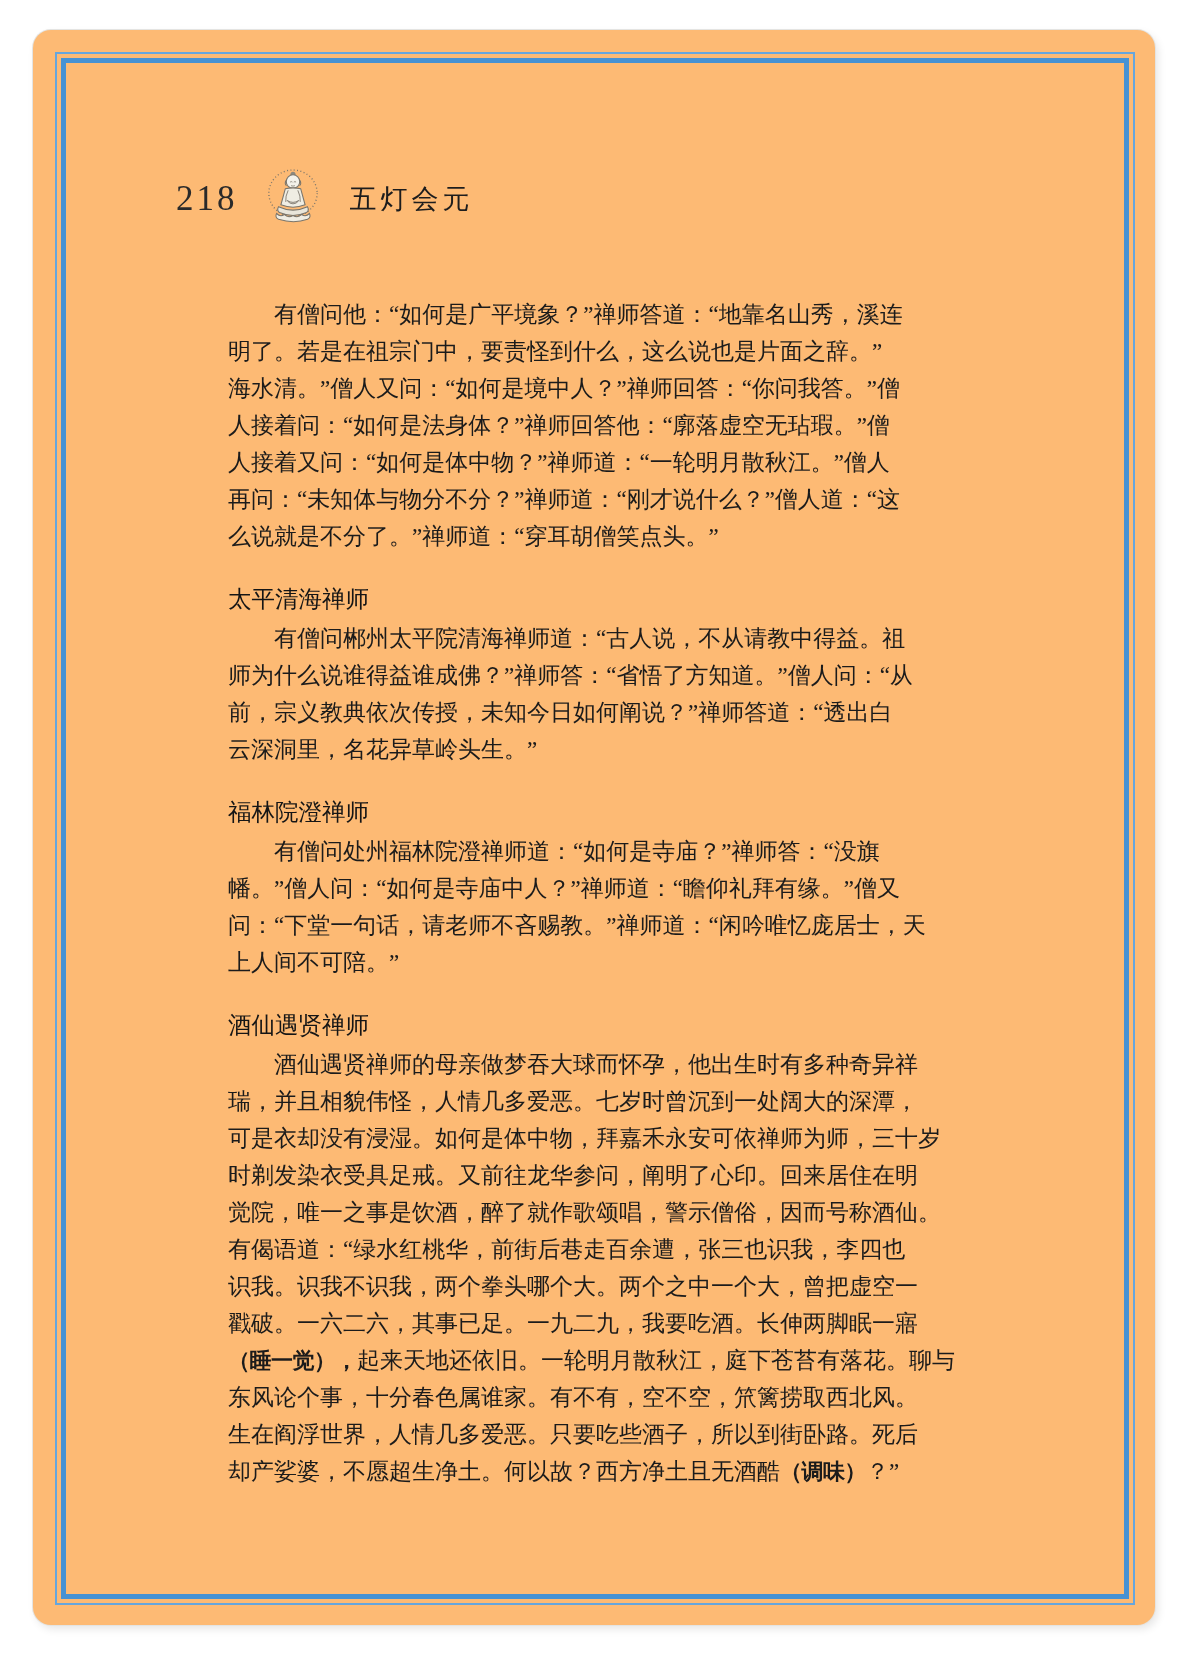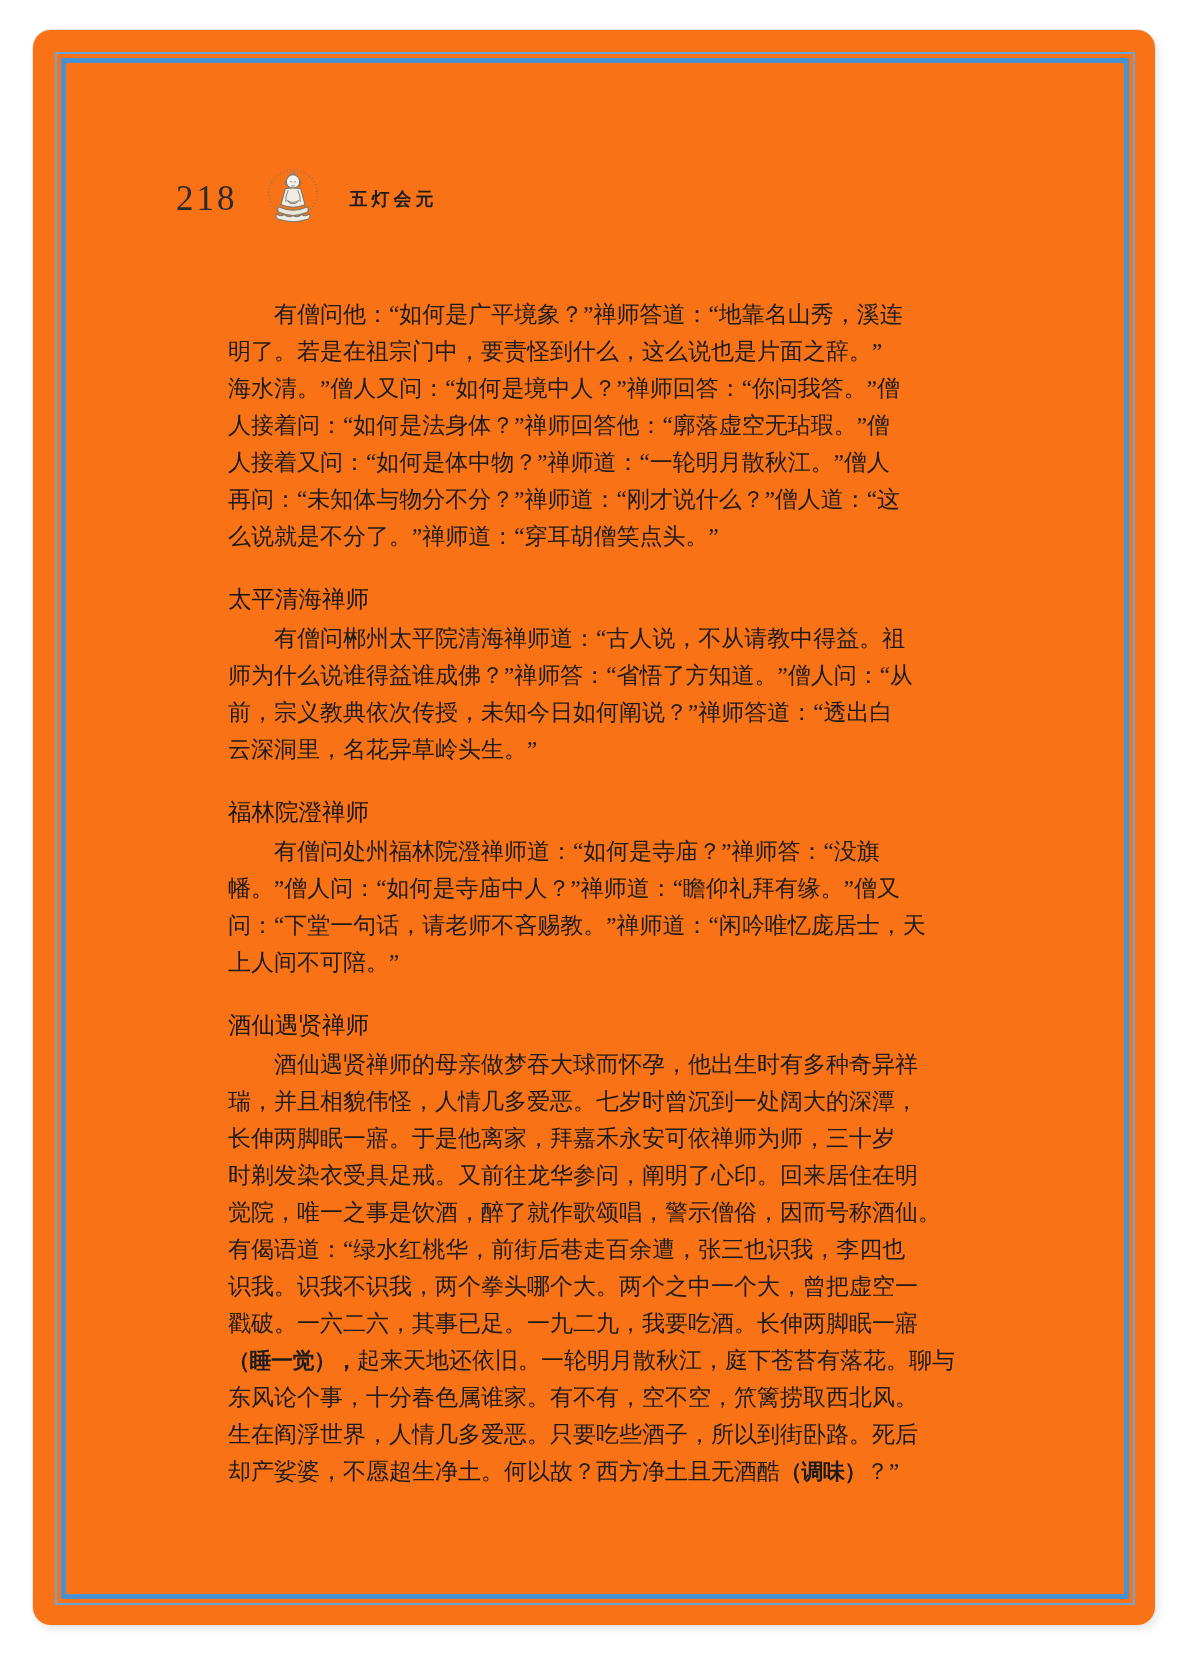--- a/index.html
+++ b/index.html
@@ -6,21 +6,21 @@
   body {
     width:1188px; height:1655px;
     background:#ffffff;
     font-family:"Liberation Serif","DejaVu Serif",serif;
     position:relative;
     overflow:hidden;
   }
   .page-card {
     position:absolute; left:33px; top:30px;
     width:1122px; height:1595px;
-    background:#f97316;
+    background:#fdba74;
     border-radius:18px;
     box-shadow:0 0 0 1px #e4e4e2, 3px 4px 8px rgba(0,0,0,0.10);
   }
   .border-thin {
     position:absolute; left:22px; top:22px; right:20px; bottom:20px;
     border:2px solid #66a6dd;
   }
   .border-thick {
     position:absolute; left:4px; top:4px; right:4px; bottom:4px;
     border:5px solid #4792d3;
@@ -32,21 +32,21 @@
     display:flex; align-items:center;
   }
   .page-number {
     font-size:35px; color:#2a2a2a; letter-spacing:3px;
     font-family:"Liberation Serif","DejaVu Serif",serif;
   }
   .buddha-wrap { margin-left:26px; width:58px; height:62px; }
   .book-title {
     margin-left:28px;
     font-family:"Liberation Sans","DejaVu Sans",sans-serif;
-    font-weight:700; font-size:18px; color:#1d1d1d;
+    font-weight:400; font-size:27px; color:#1d1d1d;
     letter-spacing:4px;
   }
 
   .body-text {
     position:absolute; left:195px; top:266px; width:690px;
     font-size:23px; line-height:37px; color:#1b1b1b;
   }
   .tline { white-space:pre; }
   .sec-heading {
     font-family:"Liberation Sans","DejaVu Sans",sans-serif;
@@ -108,21 +108,21 @@
 
       <div class="sec-heading">福林院澄禅师</div>
       <div class="tline">　　有僧问处州福林院澄禅师道：“如何是寺庙？”禅师答：“没旗</div>
       <div class="tline">幡。”僧人问：“如何是寺庙中人？”禅师道：“瞻仰礼拜有缘。”僧又</div>
       <div class="tline">问：“下堂一句话，请老师不吝赐教。”禅师道：“闲吟唯忆庞居士，天</div>
       <div class="tline">上人间不可陪。”</div>
 
       <div class="sec-heading">酒仙遇贤禅师</div>
       <div class="tline">　　酒仙遇贤禅师的母亲做梦吞大球而怀孕，他出生时有多种奇异祥</div>
       <div class="tline">瑞，并且相貌伟怪，人情几多爱恶。七岁时曾沉到一处阔大的深潭，</div>
-      <div class="tline">长伸两脚眠一寤。于是他离家，拜嘉禾永安可依禅师为师，三十岁</div>
+      <div class="tline">可是衣却没有浸湿。如何是体中物，拜嘉禾永安可依禅师为师，三十岁</div>
       <div class="tline">时剃发染衣受具足戒。又前往龙华参问，阐明了心印。回来居住在明</div>
       <div class="tline">觉院，唯一之事是饮酒，醉了就作歌颂唱，警示僧俗，因而号称酒仙。</div>
       <div class="tline">有偈语道：“绿水红桃华，前街后巷走百余遭，张三也识我，李四也</div>
       <div class="tline">识我。识我不识我，两个拳头哪个大。两个之中一个大，曾把虚空一</div>
       <div class="tline">戳破。一六二六，其事已足。一九二九，我要吃酒。长伸两脚眠一寤</div>
 
       <div class="tline"><span class="gloss">（睡一觉），</span><span>起来天地还依旧。一轮明月散秋江，庭下苍苔有落花。聊与</span></div>
 
       <div class="tline">东风论个事，十分春色属谁家。有不有，空不空，笊篱捞取西北风。</div>
       <div class="tline">生在阎浮世界，人情几多爱恶。只要吃些酒子，所以到街卧路。死后</div>

